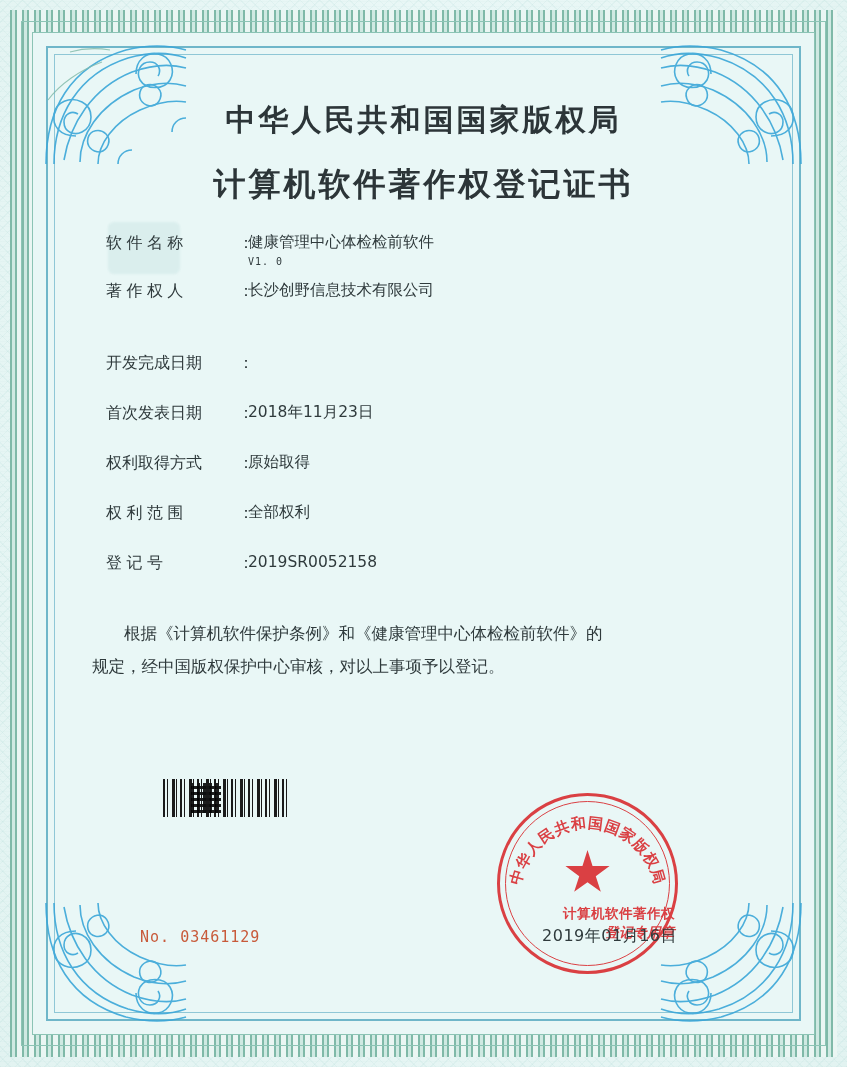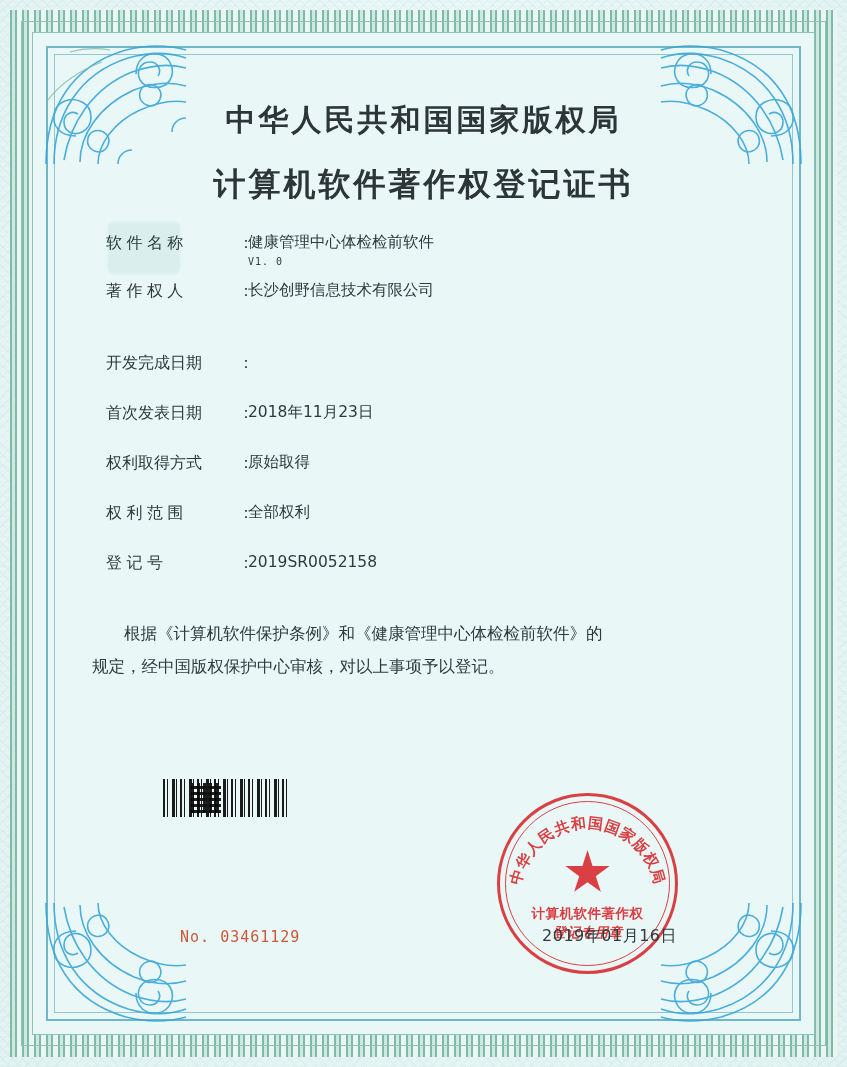--- a/index.html
+++ b/index.html
@@ -233,39 +233,38 @@
   #seal-arc-text text {
     font-family: "DejaVu Sans", sans-serif;
     font-size: 15px;
     font-weight: bold;
     fill: #d8272b;
     letter-spacing: 1px;
   }
   #seal-line1, #seal-line2 {
     position: absolute;
     left: 0; right: 0;
-    text-align: center;
+    text-align: right;
     font-family: "DejaVu Sans", sans-serif;
     font-size: 13.5px;
     font-weight: bold;
     letter-spacing: 0.5px;
   }
   #seal-line1 { top: 109px; }
   #seal-line2 { top: 128px; font-style: italic; }
 
   
   #footer-no {
     position: absolute;
     left: 140px;
     top: 928px;
     font-family: "DejaVu Sans Mono", monospace;
     font-size: 15px;
     color: #c85a3a;
     letter-spacing: 1px;
-    margin-left: 40px;
   }
   #footer-date {
     position: absolute;
     right: 170px;
     top: 926px;
     font-family: "DejaVu Sans", sans-serif;
     font-size: 16px;
     color: #2f3a3c;
     letter-spacing: 0.5px;
   }

